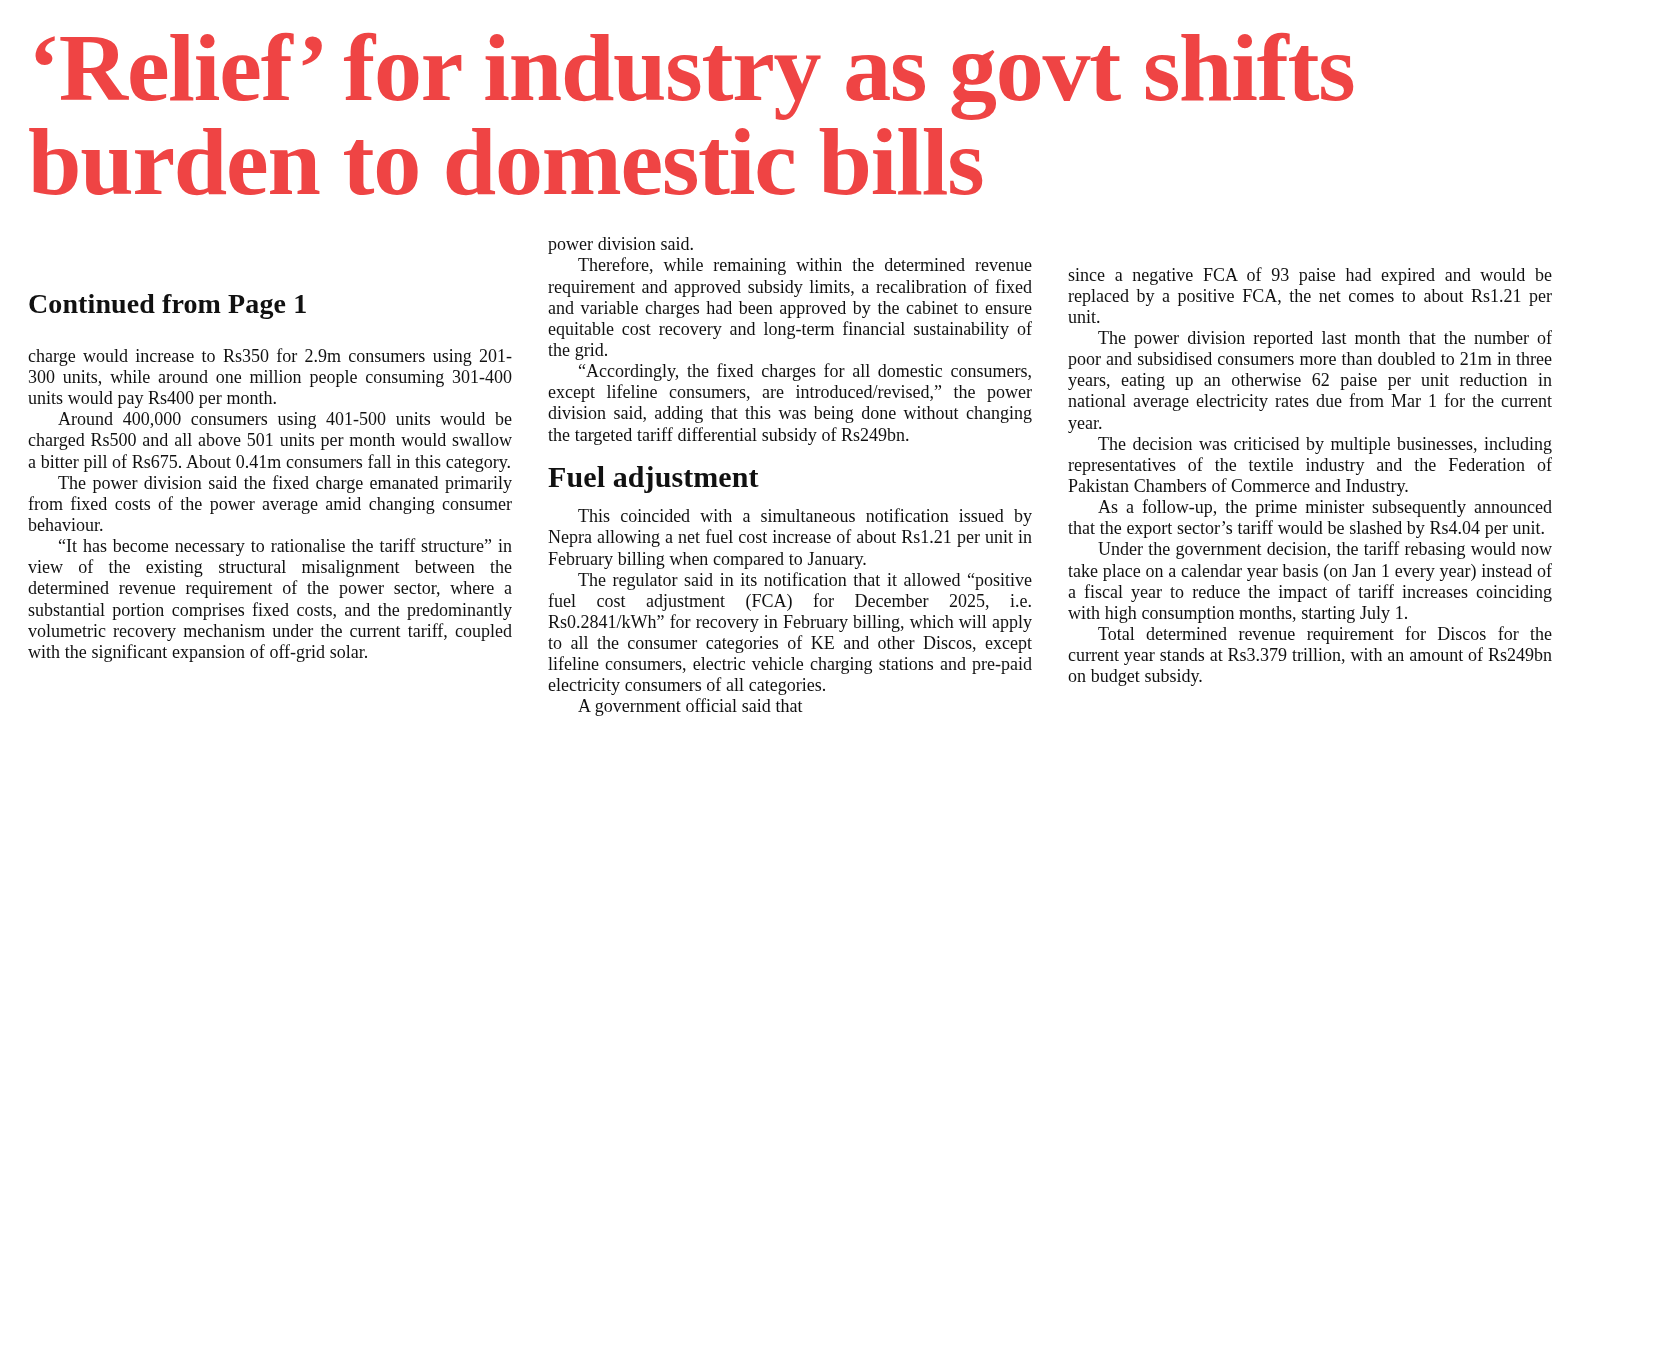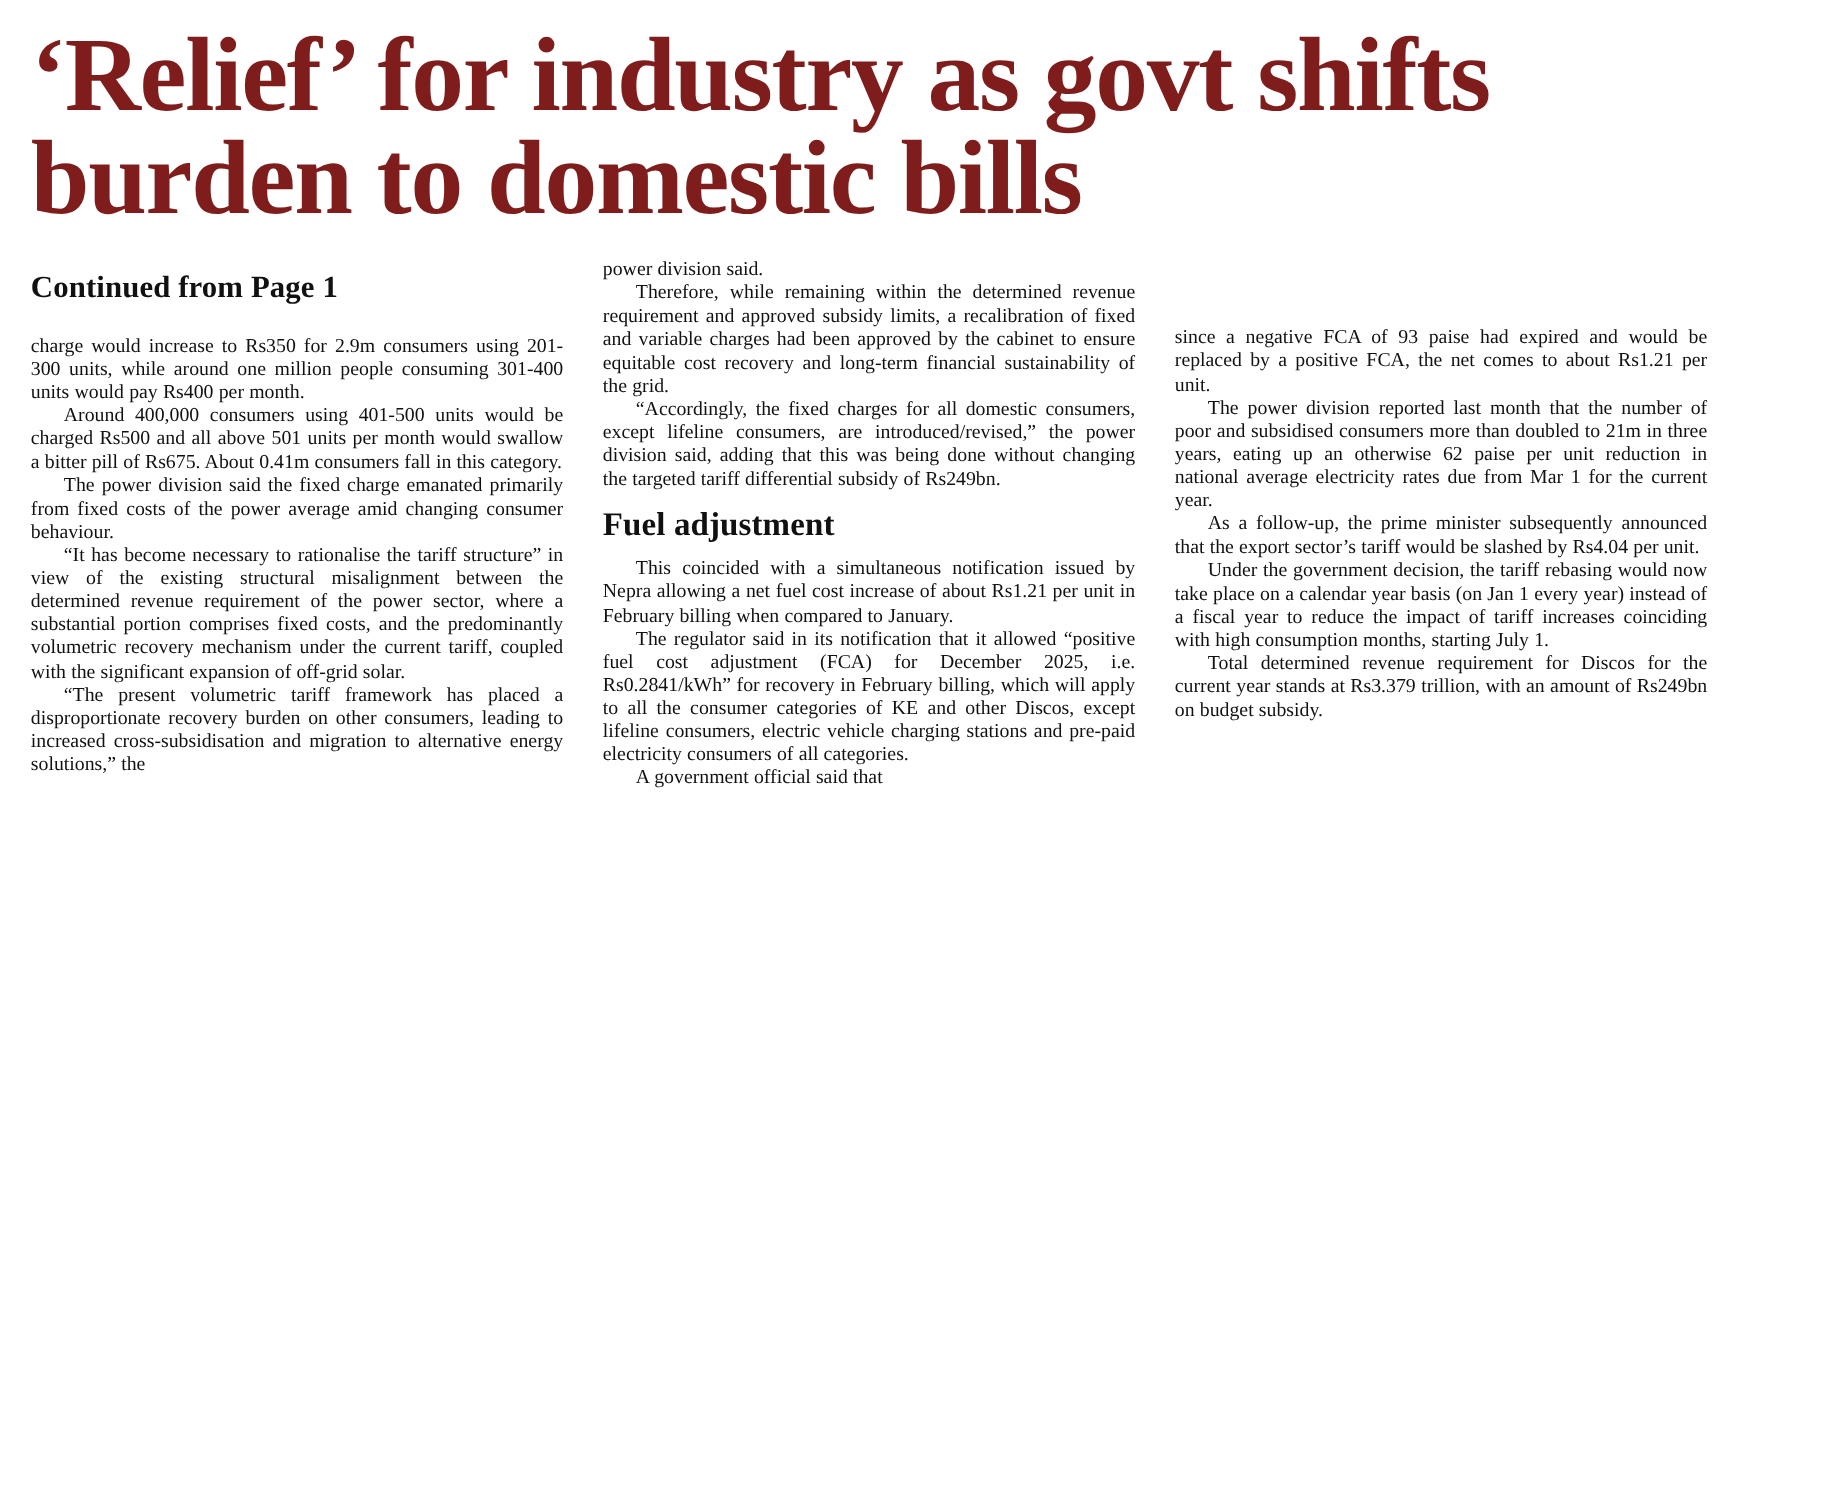--- a/index.html
+++ b/index.html
@@ -23,21 +23,21 @@
     background: #ffffff;
   }
 
   
   .headline {
     font-family: "Liberation Serif", "DejaVu Serif", serif;
     font-weight: 700;
     font-size: 96px;
     line-height: 0.96;
     letter-spacing: -1.2px;
-    color: #7f1d1d;
+    color: #ef4444;
     margin: 0 0 8px 0;
     max-width: 1470px;
     -webkit-font-smoothing: none;
   }
   .headline .hl-line { display: block; white-space: nowrap; }
   .headline .hl-line.l2 { margin-top: 2px; }
 
   
   .columns {
     display: flex;
@@ -93,35 +93,35 @@
   </h1>
 
   <div class="columns">
 
     <div class="col">
       <div class="kicker">Continued from Page 1</div>
       <p class="body cont">charge would increase to Rs350 for 2.9m consumers using 201-300 units, while around one million people consuming 301-400 units would pay Rs400 per month.</p>
       <p class="body indent">Around 400,000 consumers using 401-500 units would be charged Rs500 and all above 501 units per month would swallow a bitter pill of Rs675. About 0.41m consumers fall in this category.</p>
       <p class="body indent">The power division said the fixed charge emanated primarily from fixed costs of the power average amid changing consumer behaviour.</p>
       <p class="body indent">“It has become necessary to rationalise the tariff structure” in view of the existing structural misalignment between the determined revenue requirement of the power sector, where a substantial portion comprises fixed costs, and the predominantly volumetric recovery mechanism under the current tariff, coupled with the significant expansion of off-grid solar.</p>
-      <p class="body indent last-flush">“The present volumetric tariff framework has placed a disproportionate recovery burden on other consumers, leading to increased cross-subsidisation and migration to alternative energy solutions,” the</p>
     </div>
 
     <div class="col">
       <p class="body cont">power division said.</p>
       <p class="body indent">Therefore, while remaining within the determined revenue requirement and approved subsidy limits, a recalibration of fixed and variable charges had been approved by the cabinet to ensure equitable cost recovery and long-term financial sustainability of the grid.</p>
       <p class="body indent">“Accordingly, the fixed charges for all domestic consumers, except lifeline consumers, are introduced/revised,” the power division said, adding that this was being done without changing the targeted tariff differential subsidy of Rs249bn.</p>
       <div class="subhead">Fuel adjustment</div>
       <p class="body indent">This coincided with a simultaneous notification issued by Nepra allowing a net fuel cost increase of about Rs1.21 per unit in February billing when compared to January.</p>
       <p class="body indent">The regulator said in its notification that it allowed “positive fuel cost adjustment (FCA) for December 2025, i.e. Rs0.2841/kWh” for recovery in February billing, which will apply to all the consumer categories of KE and other Discos, except lifeline consumers, electric vehicle charging stations and pre-paid electricity consumers of all categories.</p>
       <p class="body indent last-flush">A government official said that</p>
     </div>
 
     <div class="col">
       <p class="body cont">since a negative FCA of 93 paise had expired and would be replaced by a positive FCA, the net comes to about Rs1.21 per unit.</p>
       <p class="body indent">The power division reported last month that the number of poor and subsidised consumers more than doubled to 21m in three years, eating up an otherwise 62 paise per unit reduction in national average electricity rates due from Mar 1 for the current year.</p>
+      <p class="body indent">The decision was criticised by multiple businesses, including representatives of the textile industry and the Federation of Pakistan Chambers of Commerce and Industry.</p>
       <p class="body indent">As a follow-up, the prime minister subsequently announced that the export sector’s tariff would be slashed by Rs4.04 per unit.</p>
       <p class="body indent">Under the government decision, the tariff rebasing would now take place on a calendar year basis (on Jan 1 every year) instead of a fiscal year to reduce the impact of tariff increases coinciding with high consumption months, starting July 1.</p>
       <p class="body indent last-flush">Total determined revenue requirement for Discos for the current year stands at Rs3.379 trillion, with an amount of Rs249bn on budget subsidy.</p>
     </div>
 
   </div>
 </div>
 
 </body></html>

